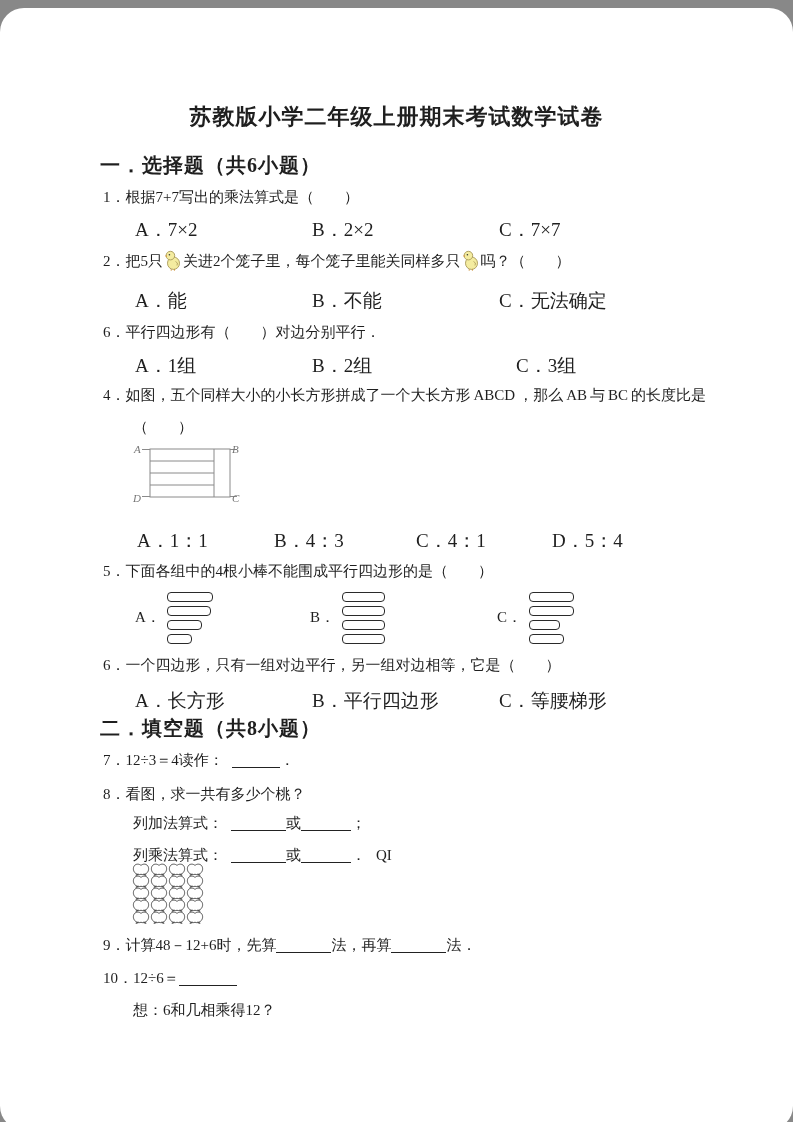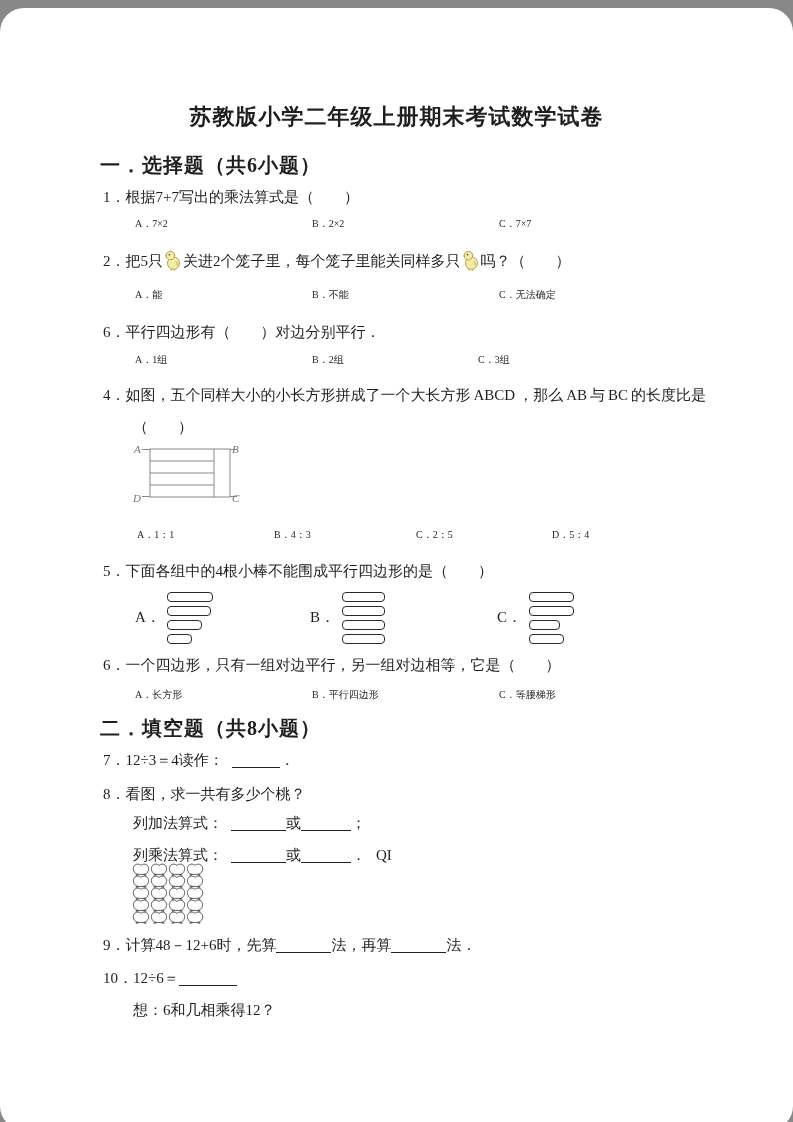--- a/index.html
+++ b/index.html
@@ -12,21 +12,21 @@
     color:#1f1f1f;
     overflow:hidden;
     border-radius:24px;
   }
   .line{position:absolute;left:0;font-size:15px;line-height:20px;white-space:nowrap;}
   .title{
     position:absolute;top:94px;left:0;width:100%;
     text-align:center;font-size:22px;font-weight:bold;letter-spacing:1px;
   }
   .sec-head{font-size:20px;font-weight:bold;letter-spacing:1px;}
-  .optrow{position:absolute;left:0;top:0;width:100%;height:20px;font-size:10px;}
+  .optrow{position:absolute;left:0;top:0;width:100%;height:20px;font-size:19px;}
   .opt{position:absolute;top:0;white-space:nowrap;}
   .it{padding:0 3px;font-family:"Liberation Serif",serif;}
   .blank{
     display:inline-block;height:15px;vertical-align:-3px;
     border-bottom:1.2px solid #222;
   }
   .chick{display:inline-block;vertical-align:-5px;margin:0 2px;}
   
   .q4fig{position:absolute;left:127px;top:432px;}
   .q4fig line,.q4fig rect{stroke:#8a8a8a;stroke-width:1;fill:none;}
@@ -79,21 +79,21 @@
   <div class="optrow" style="top:280px">
     <span class="opt" style="left:135px">A．能</span>
     <span class="opt" style="left:312px">B．不能</span>
     <span class="opt" style="left:499px">C．无法确定</span>
   </div>
 
   <div class="line" style="top:314px;left:103px">6．平行四边形有（　　）对边分别平行．</div>
   <div class="optrow" style="top:345px">
     <span class="opt" style="left:135px">A．1组</span>
     <span class="opt" style="left:312px">B．2组</span>
-    <span class="opt" style="left:478px">C．3组</span>
+    <span class="opt" style="left:516px">C．3组</span>
   </div>
 
   <div class="line" style="top:377px;left:103px">
     <span>4．如图，五个同样大小的小长方形拼成了一个大长方形</span><span class="it">ABCD</span><span>，那么</span><span class="it">AB</span><span>与</span><span class="it">BC</span><span>的长度比是</span>
   </div>
   <div class="line" style="top:409px;left:133px">（　　）</div>
 
   <svg class="q4fig" width="118" height="70" viewBox="0 0 118 70">
     <rect x="23" y="9" width="80" height="48"></rect>
     <line x1="87" y1="9" x2="87" y2="57"></line>
@@ -106,21 +106,21 @@
     <line x1="103" y1="56.5" x2="110" y2="56.5"></line>
     <text x="7" y="13">A</text>
     <text x="105" y="13">B</text>
     <text x="105" y="62">C</text>
     <text x="6" y="62">D</text>
   </svg>
 
   <div class="optrow" style="top:520px">
     <span class="opt" style="left:137px">A．1：1</span>
     <span class="opt" style="left:274px">B．4：3</span>
-    <span class="opt" style="left:416px">C．2：5</span>
+    <span class="opt" style="left:416px">C．4：1</span>
     <span class="opt" style="left:552px">D．5：4</span>
   </div>
 
   <div class="line" style="top:553px;left:103px">5．下面各组中的4根小棒不能围成平行四边形的是（　　）</div>
   <div class="stick-group" style="left:135px">
     <span class="stick-label">A．</span>
     <div class="sticks">
         <div class="stick" style="width: 46px;"></div>
         <div class="stick" style="width: 44px;"></div>
         <div class="stick" style="width: 35px;"></div>

